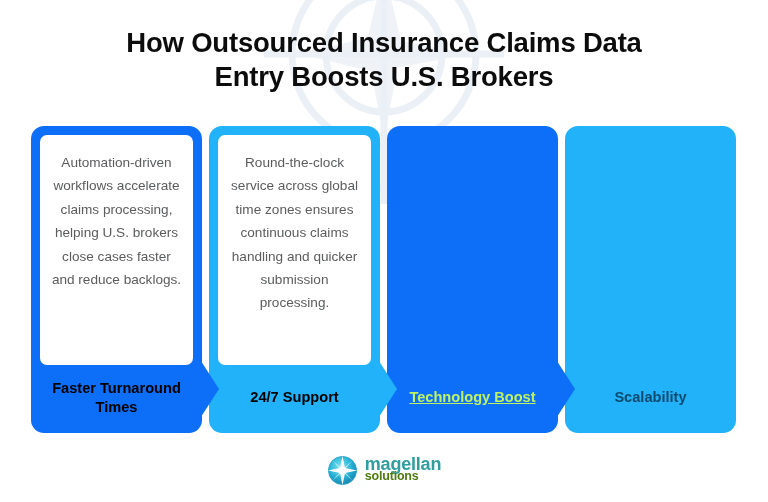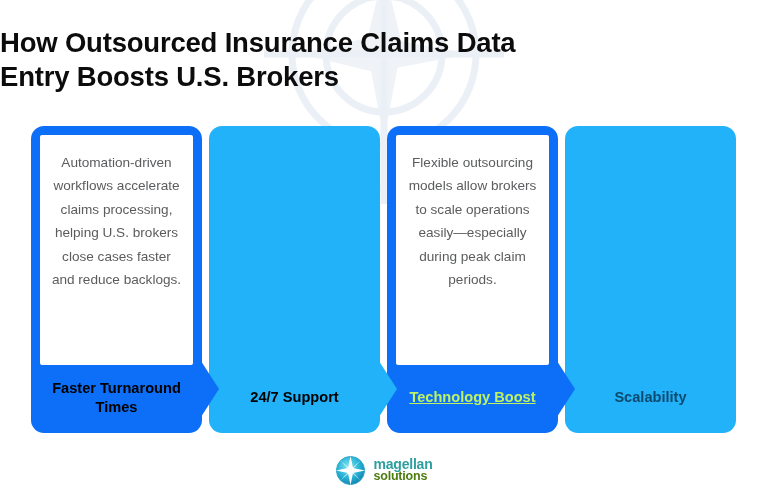--- a/index.html
+++ b/index.html
@@ -27,20 +27,21 @@
     pointer-events: none;
     z-index: 0;
   }
 
   
   #title-block {
     position: absolute;
     left: 0;
     top: 26px;
     width: 768px;
+    text-align: center;
     z-index: 2;
   }
   .title-line {
     font-size: 27.5px;
     font-weight: bold;
     color: #0c0c0c;
     letter-spacing: -0.2px;
     line-height: 34px;
     white-space: nowrap;
   }
@@ -79,21 +80,21 @@
     pointer-events: none;
   }
 
   .card-body {
     position: absolute;
     left: 9px;
     top: 9px;
     width: 153px;
     height: 230px;
     background: #ffffff;
-    border-radius: 2px;
+    border-radius: 7px;
     box-sizing: border-box;
     padding: 16px 9px 8px 9px;
     display: flex;
     align-items: flex-start;
     justify-content: center;
     overflow: hidden;
   }
   .card-text {
     font-size: 13.6px;
     line-height: 23.4px;
@@ -137,21 +138,21 @@
     z-index: 2;
   }
   #logo-mark { width: 31px; height: 31px; flex: 0 0 auto; }
   #logo-words {
     display: flex;
     flex-direction: column;
     justify-content: center;
     line-height: 12.5px;
   }
   #logo-magellan {
-    font-size: 14px;
+    font-size: 18px;
     font-weight: bold;
     color: #2f9e9e;
     letter-spacing: -0.2px;
   }
   #logo-solutions {
     font-size: 12.5px;
     font-weight: bold;
     color: #4d7c0f;
     letter-spacing: -0.2px;
   }
@@ -184,30 +185,30 @@
     <div class="card-body">
       <div class="card-text">Automation-driven workflows accelerate claims processing, helping U.S. brokers close cases faster and reduce backlogs.</div>
     </div>
     <div class="card-label">Faster Turnaround Times</div>
     <svg class="chevron" viewBox="0 0 26 62" aria-hidden="true">
       <path d="M0 0 L20 31 L0 62 Z" fill="#0d6ef7"></path>
     </svg>
   </div>
 
   <div class="card c2">
+    <div class="card-body">
+      <div class="card-text">Round-the-clock service across global time zones ensures continuous claims handling and quicker submission processing.</div>
+    </div>
     <div class="card-label">24/7 Support</div>
     <svg class="chevron" viewBox="0 0 26 62" aria-hidden="true">
       <path d="M0 0 L20 31 L0 62 Z" fill="#22b2fa"></path>
     </svg>
   </div>
 
   <div class="card c3">
-    <div class="card-body">
-      <div class="card-text">Flexible outsourcing models allow brokers to scale operations easily—especially during peak claim periods.</div>
-    </div>
     <div class="card-label">Technology Boost</div>
     <svg class="chevron" viewBox="0 0 26 62" aria-hidden="true">
       <path d="M0 0 L20 31 L0 62 Z" fill="#0d6ef7"></path>
     </svg>
   </div>
 
   <div class="card c4">
     <div class="card-label">Scalability</div>
 
   </div>

